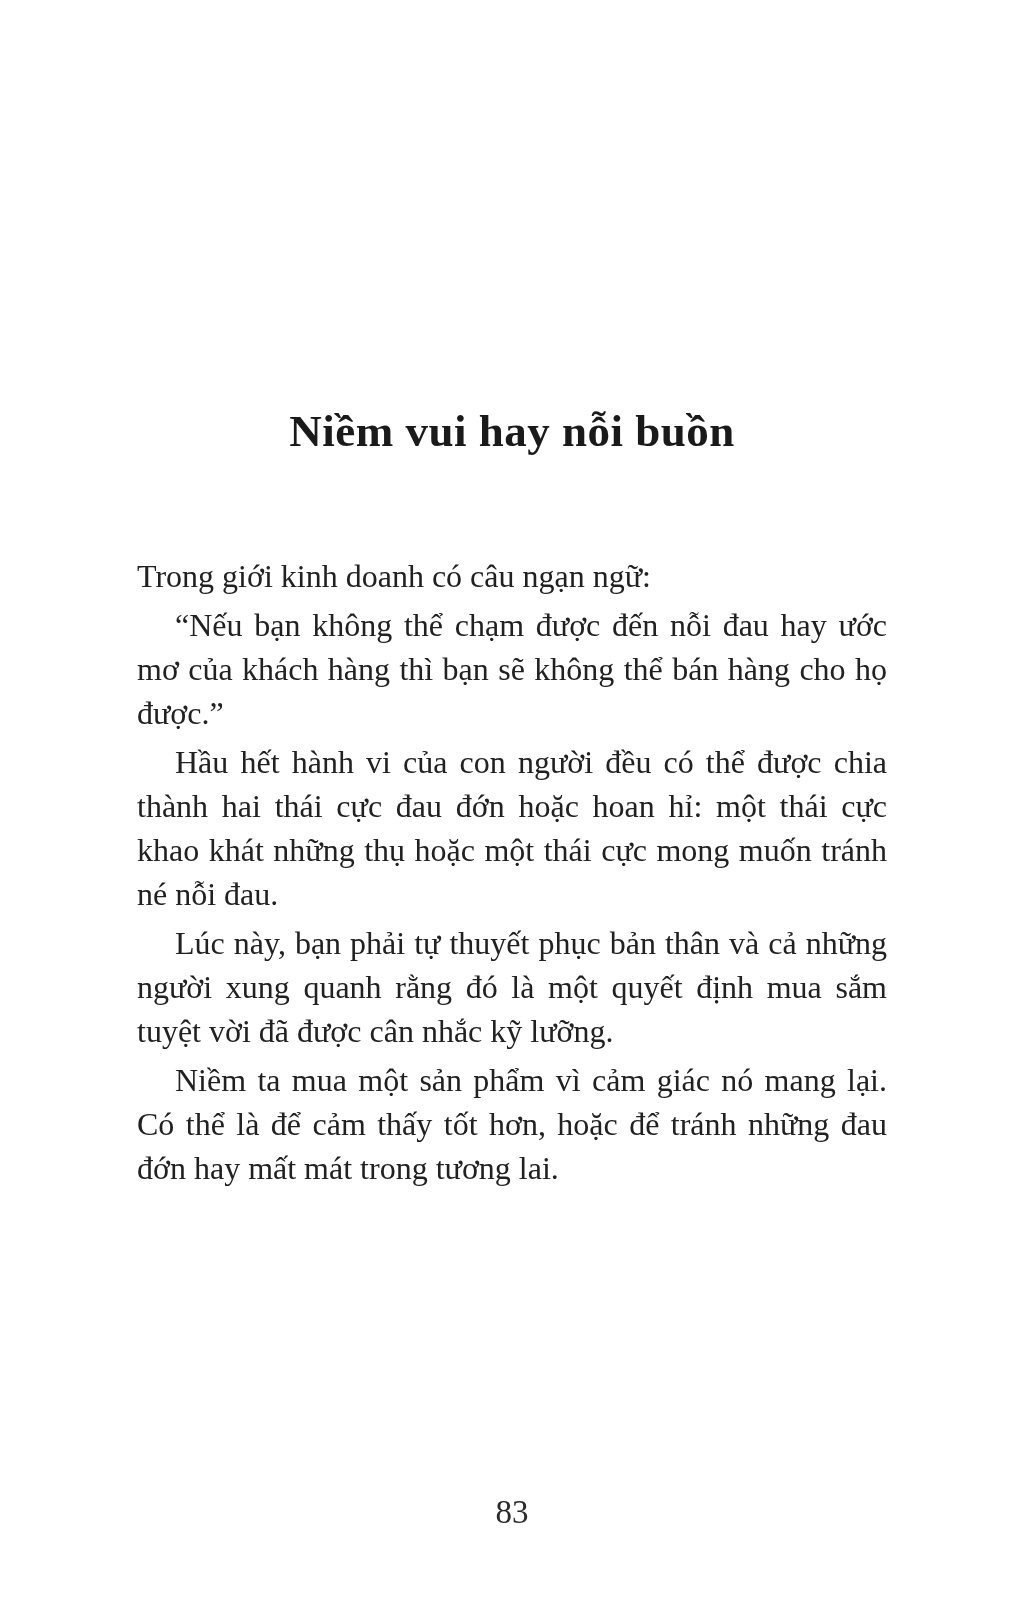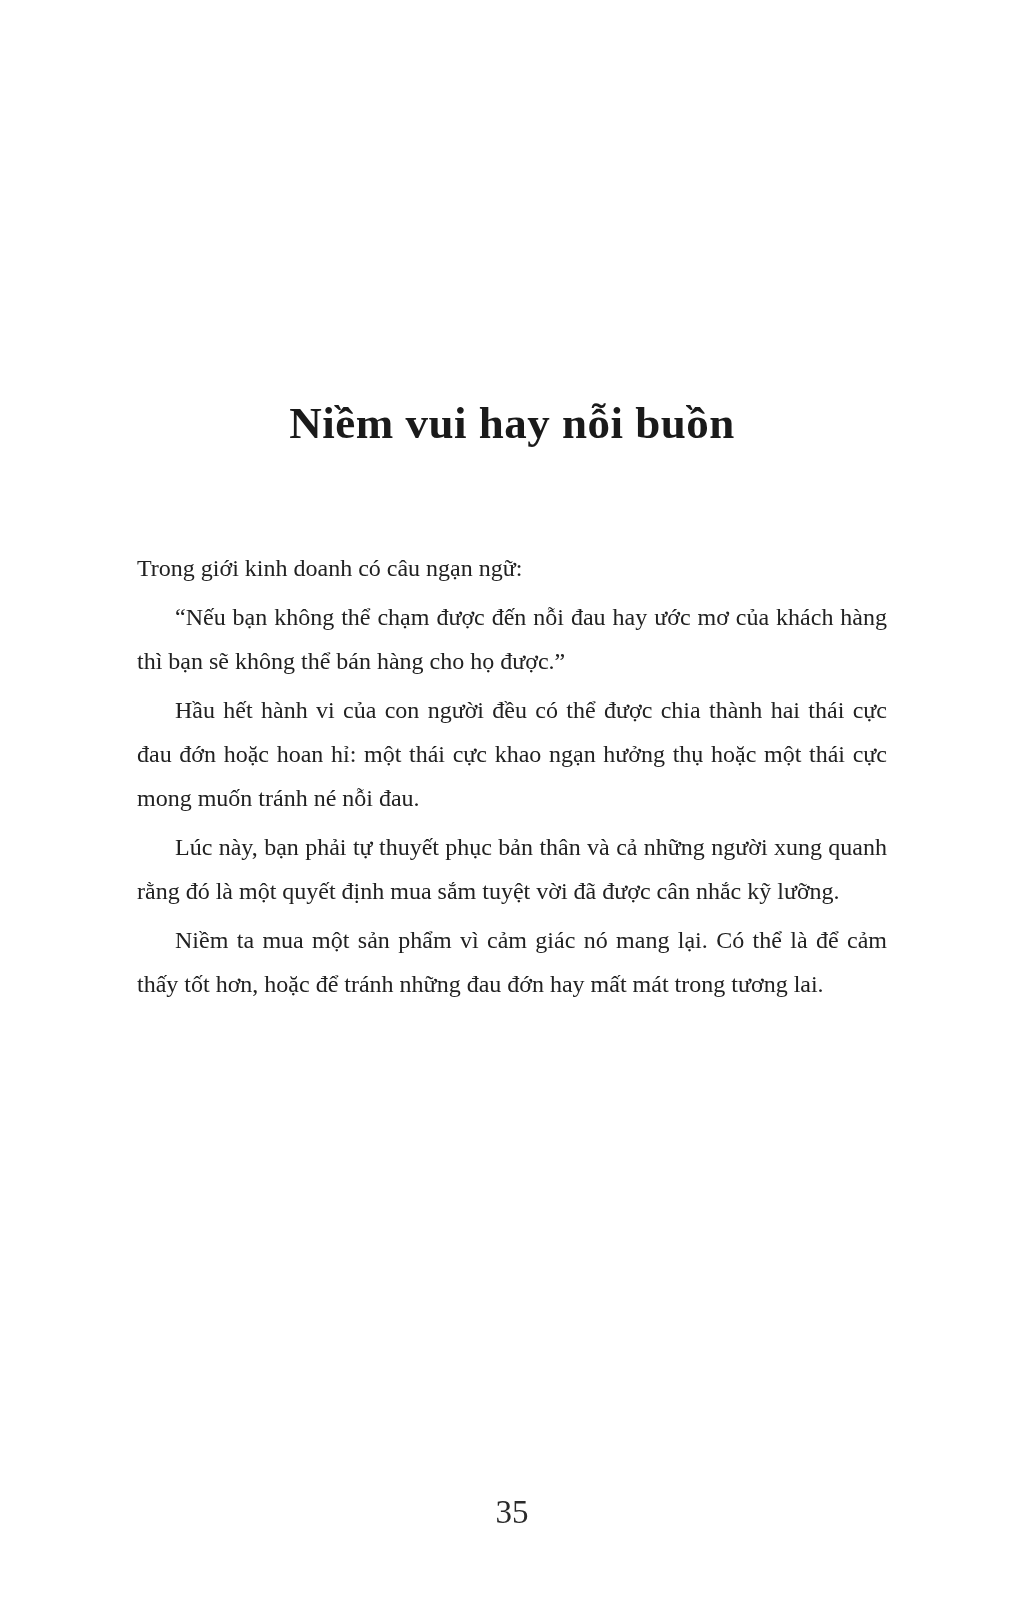--- a/index.html
+++ b/index.html
@@ -10,34 +10,34 @@
   .page {
     position: relative;
     width: 1024px;
     height: 1615px;
     background: #ffffff;
     overflow: hidden;
     margin: 0 auto;
   }
   .content {
     width: 750px;
-    margin: 8px auto;
+    margin: 16px auto;
     padding-top: 390px;
   }
   .chapter-title {
     text-align: center;
     font-size: 45px;
     font-weight: 700;
     line-height: 1.15;
     color: #1a1a1a;
     letter-spacing: 0.5px;
   }
   .body-text {
     margin-top: 96px;
-    font-size: 24px;
+    font-size: 32px;
     line-height: 44px;
     color: #212121;
   }
   .body-text p {
     text-align: justify;
     text-indent: 38px;
     margin: 0 0 5px 0;
   }
   .body-text p.no-indent {
     text-indent: 0;
@@ -55,20 +55,20 @@
 </head>
 <body>
 
 <div class="page">
   <div class="content">
     <h1 class="chapter-title">Niềm vui hay nỗi buồn</h1>
 
     <div class="body-text">
       <p class="no-indent">Trong giới kinh doanh có câu ngạn ngữ:</p>
       <p>“Nếu bạn không thể chạm được đến nỗi đau hay ước mơ của khách hàng thì bạn sẽ không thể bán hàng cho họ được.”</p>
-      <p>Hầu hết hành vi của con người đều có thể được chia thành hai thái cực đau đớn hoặc hoan hỉ: một thái cực khao ngạn hưởng thụ hoặc một thái cực mong muốn tránh né nỗi đau.</p>
+      <p>Hầu hết hành vi của con người đều có thể được chia thành hai thái cực đau đớn hoặc hoan hỉ: một thái cực khao khát những thụ hoặc một thái cực mong muốn tránh né nỗi đau.</p>
       <p>Lúc này, bạn phải tự thuyết phục bản thân và cả những người xung quanh rằng đó là một quyết định mua sắm tuyệt vời đã được cân nhắc kỹ lưỡng.</p>
       <p>Niềm ta mua một sản phẩm vì cảm giác nó mang lại. Có thể là để cảm thấy tốt hơn, hoặc để tránh những đau đớn hay mất mát trong tương lai.</p>
     </div>
   </div>
 
-  <div class="page-number">35</div>
+  <div class="page-number">83</div>
 </div>
 
 </body></html>

